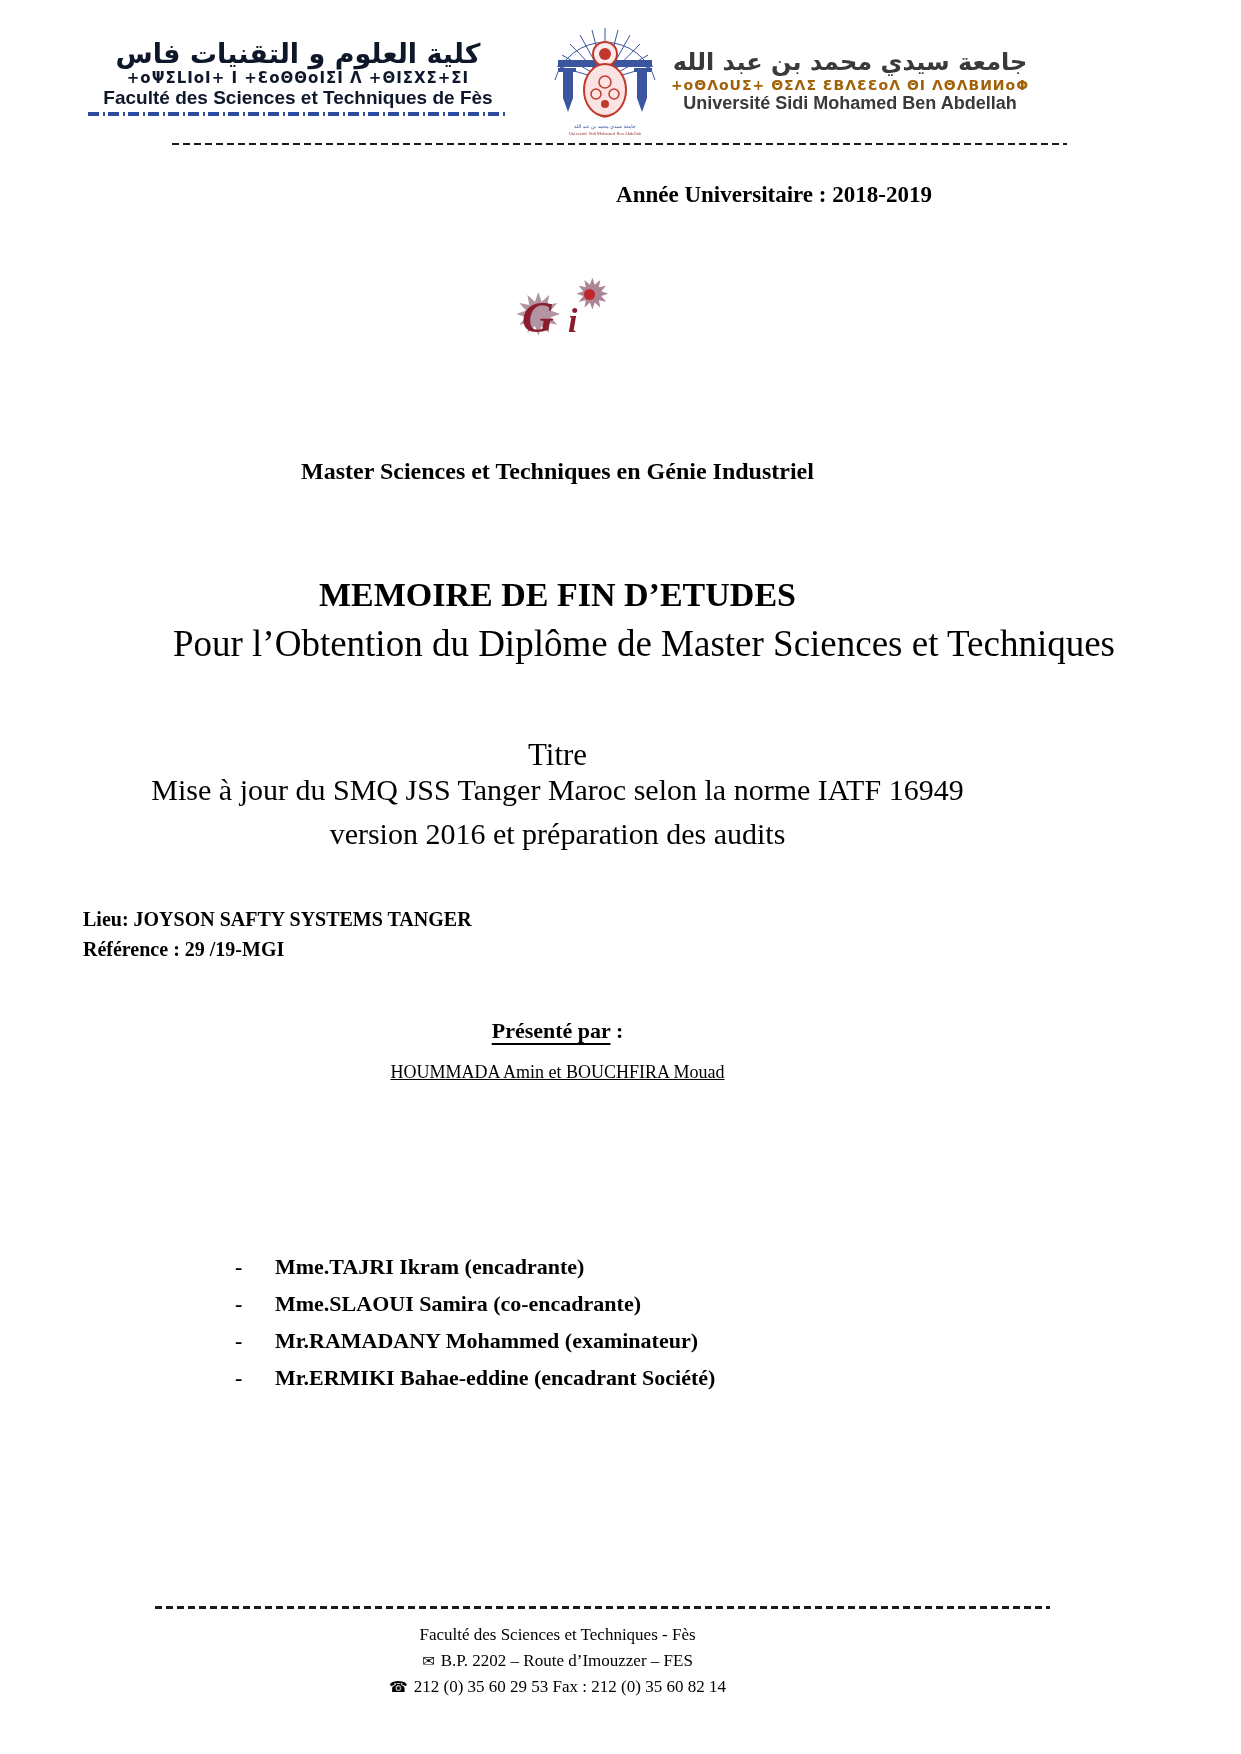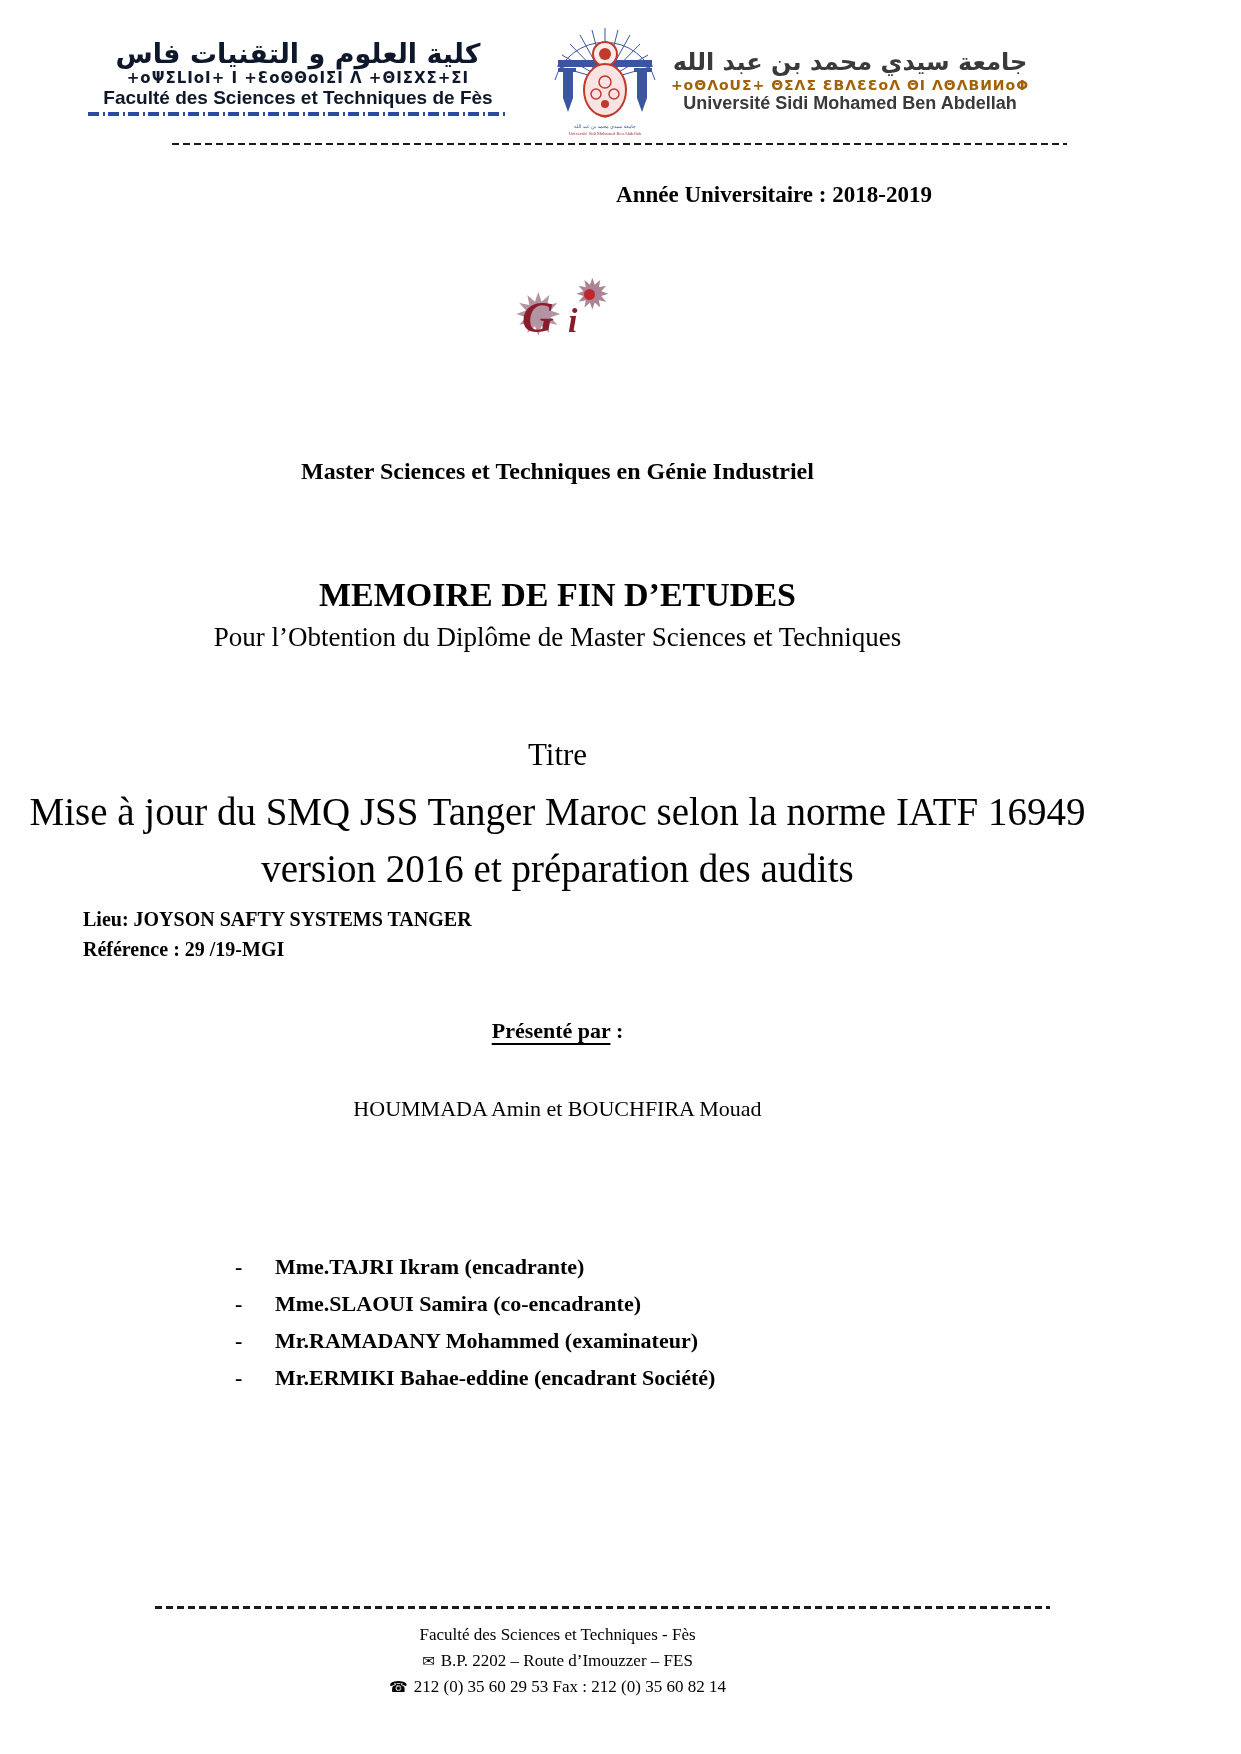--- a/index.html
+++ b/index.html
@@ -48,29 +48,29 @@
   .gi .gear { position:absolute; font-family:"DejaVu Sans", sans-serif; line-height:1; }
   .gi .gear-big { left:2px; top:6px; font-size:58px; color:#b394a2; }
   .gi .gear-small { right:2px; top:-6px; font-size:42px; color:#ab8495; }
   .gi .dot { position:absolute; right:17px; top:9px; width:11px; height:11px; border-radius:50%; background:#c0272d; }
   .gi .g { position:absolute; left:10px; top:12px; font-size:44px; font-style:italic; font-weight:bold; color:#8a1c2e; }
   .gi .i { position:absolute; left:56px; top:22px; font-size:34px; font-style:italic; font-weight:bold; color:#8a1c2e; }
   
   .centercol { position:absolute; left:0; width:1115px; text-align:center; }
   #program   { top:458px; font-weight:bold; font-size:24px; }
   #memoire   { top:576px; font-weight:bold; font-size:34px; }
-  #obtention { top:622px; font-size:27px; }
+  #obtention { top:622px; font-size:37px;text-align:right; }
   #titre     { top:737px; font-weight:normal; font-size:31px; }
-  #maintitle { top:784px; font-size:39px; line-height:1.45;font-family:Liberation Serif, serif; }
+  #maintitle { top:768px; font-size:30px; line-height:1.45;font-family:Liberation Serif, serif; }
   #lieu      { position:absolute; left:83px; top:908px; font-weight:bold; font-size:20px; }
   #reference { position:absolute; left:83px; top:938px; font-weight:bold; font-size:20px;
                text-decoration-thickness:2px; text-underline-offset:4px; }
   #presente  { top:1018px; font-weight:bold; font-size:22px; }
   #presente .ul { text-decoration:underline; text-decoration-thickness:2px; text-underline-offset:5px; }
-  #authors   { top:1096px; font-size:22px; }
+  #authors   { top:1062px; font-size:18px;text-decoration:underline; }
   #soutenu   { top:1184px; font-weight:bold; font-size:22px; }
   .jury { position:absolute; left:235px; top:1248px; font-weight:bold; font-size:22px; }
   .jury .row { display:flex; line-height:37px; }
   .jury .bullet { width:40px; }
   
   .footer { position:absolute; left:0; top:1622px; width:1115px; text-align:center; font-size:17px; }
   .footer .line { line-height:26px; }
   .footer .ico { font-family:"DejaVu Sans", sans-serif; font-size:15px; margin-right:6px; }
 </style>
 </head>

